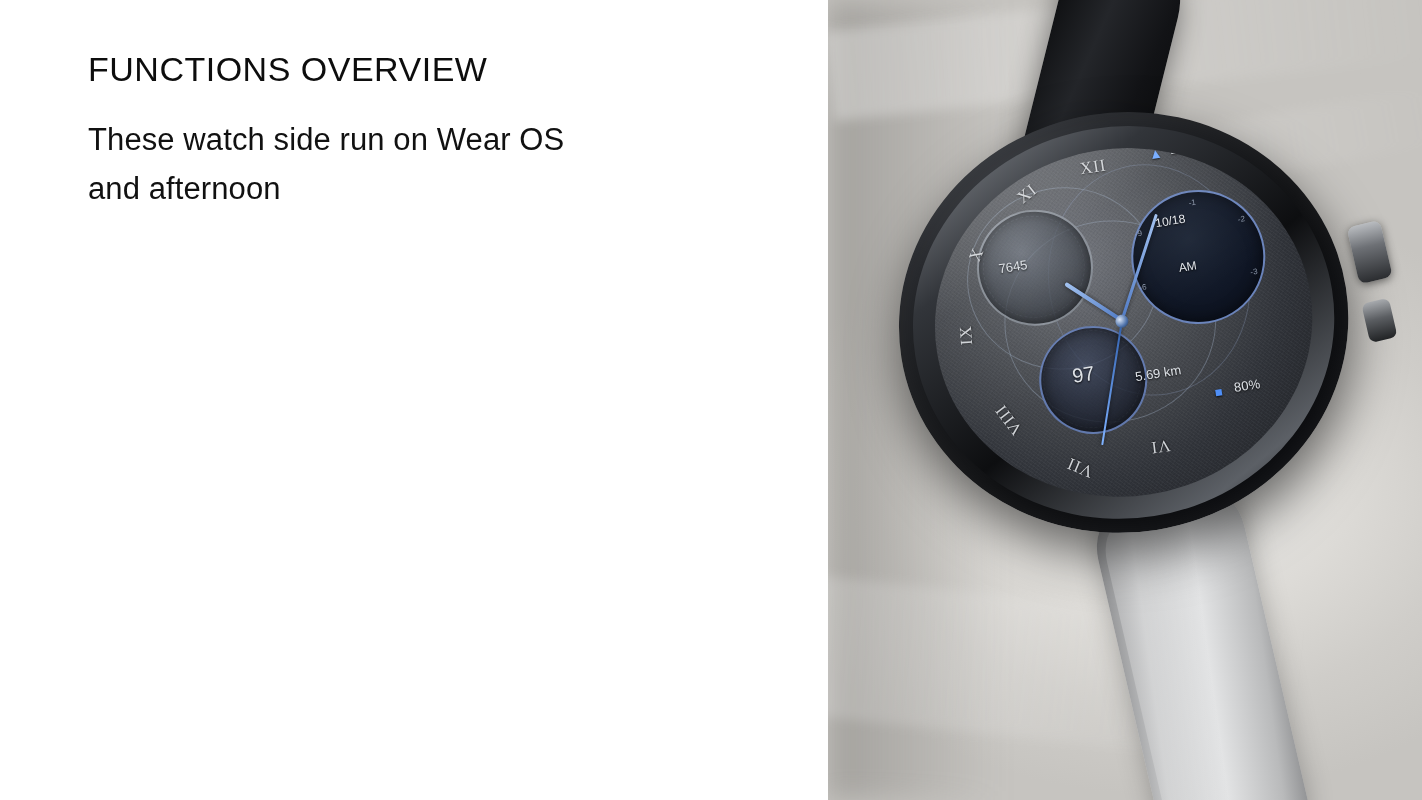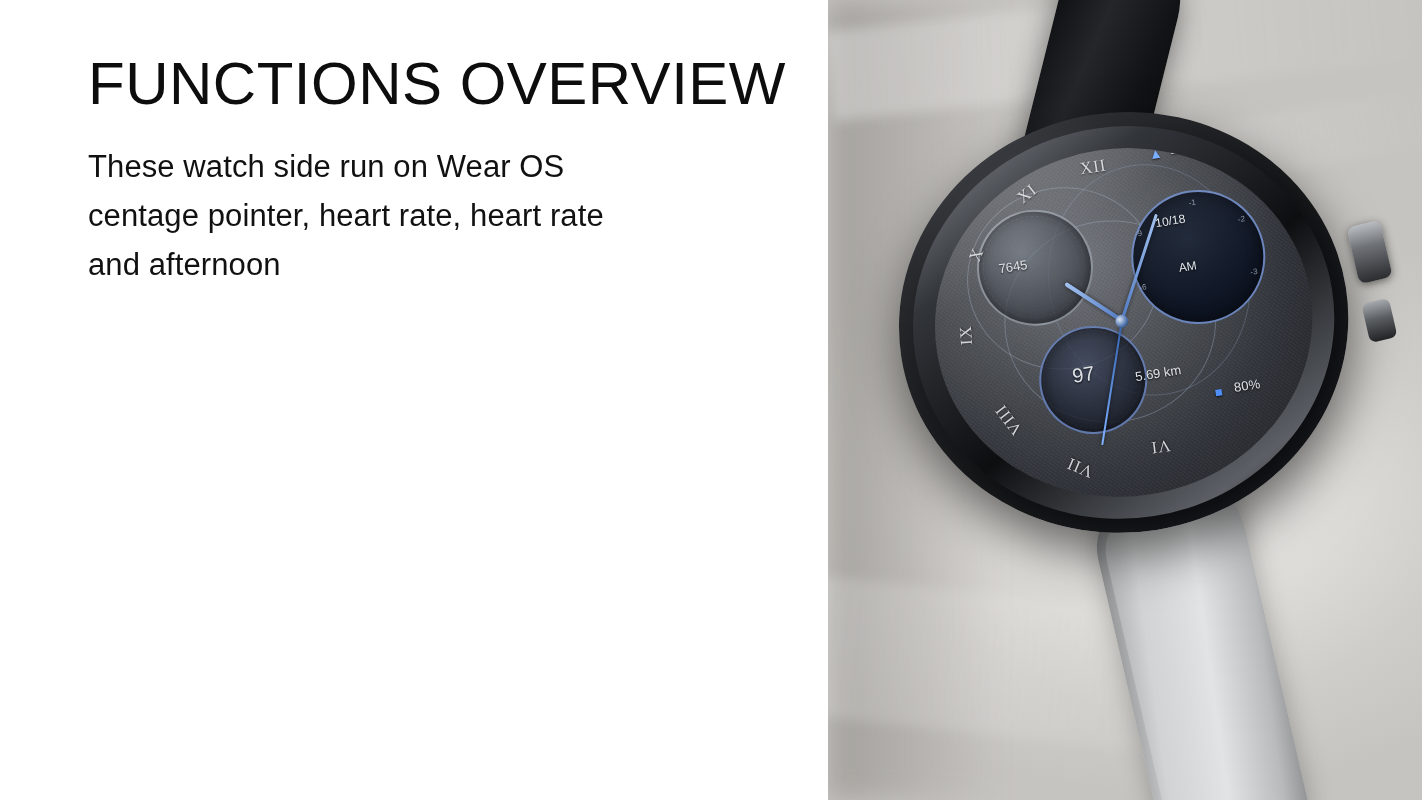--- a/index.html
+++ b/index.html
@@ -16,21 +16,21 @@
   }
 
   
   #text-panel {
     position: absolute;
     left: 88px;
     top: 52px;
     width: 740px;
   }
   #page-title {
-    font-size: 60px;
+    font-size: 34px;
     font-weight: 400;
     letter-spacing: 0.5px;
     color: #0d0d0d;
     margin: 0 0 28px 0;
     line-height: 1.05;
     font-family: "Liberation Sans", sans-serif;
   }
   .body-line {
     font-size: 31px;
     color: #111111;
@@ -270,21 +270,20 @@
     border-radius: 50%;
     background: radial-gradient(circle at 35% 35%, #d8e3f5, #4a6fa8 60%, #1b2940);
   }
 </style>
 </head>
 <body>
 
 <div id="text-panel">
   <h1 id="page-title">FUNCTIONS OVERVIEW</h1>
   <div class="body-line">These watch side run on Wear OS</div>
-  <div class="body-line">centage pointer, heart rate, heart rate</div>
   <div class="body-line">and afternoon</div>
 </div>
 
 <div id="photo">
   <div class="darkcorner"></div>
   <div class="streak s1"></div>
   <div class="streak s2"></div>
   <div class="streak s3"></div>
 
   <div id="strap-top"></div>

